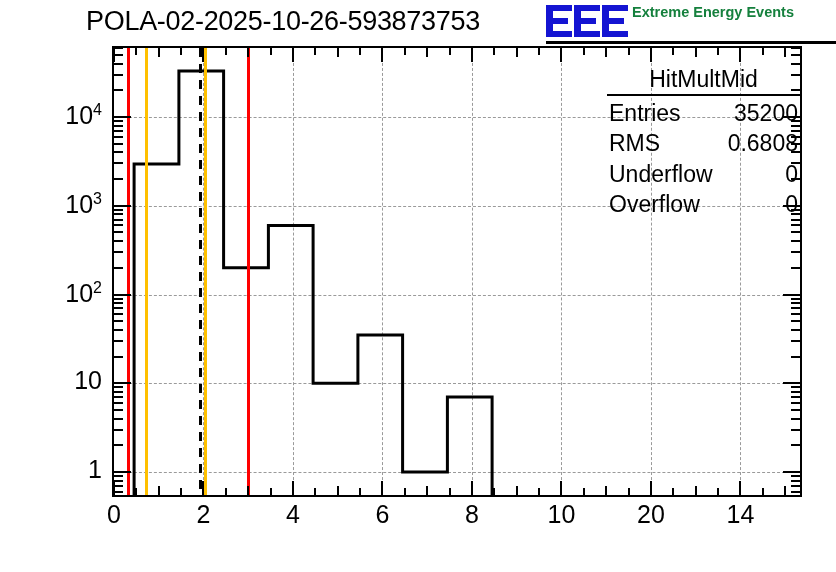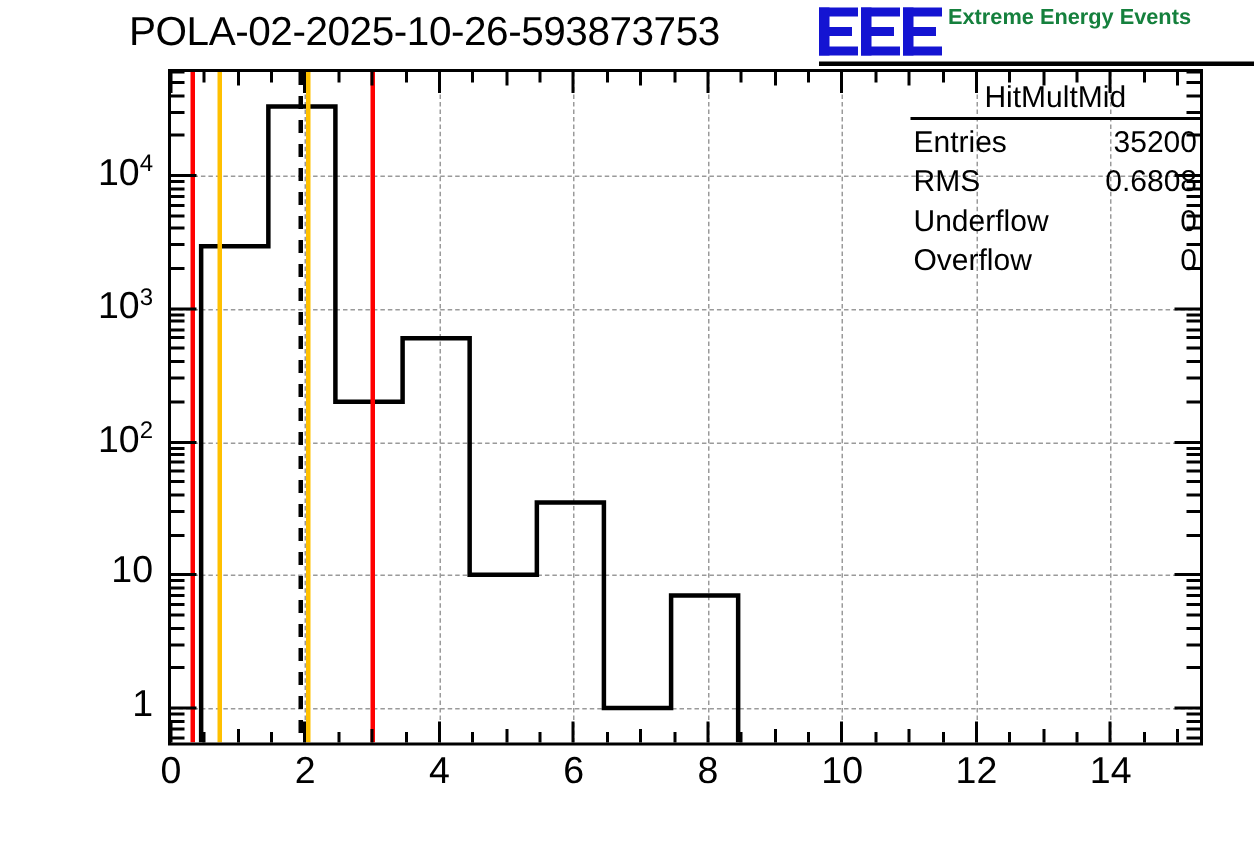--- a/index.html
+++ b/index.html
@@ -44,22 +44,22 @@
   .axis-title{position:absolute;right:30px;top:532px;font-size:26px;white-space:nowrap;}
 
   
   .histsvg{position:absolute;left:0;top:0;}
 
   
   .vline{position:absolute;top:0;height:447px;}
 
   
   .stats{
-    position:absolute;left:607px;top:54px;width:193px;
-    background:transparent;font-size:20px;color:#000;
+    position:absolute;left:607px;top:66px;width:193px;
+    background:transparent;font-size:23px;color:#000;
   }
   .stats .sttitle{text-align:center;padding-bottom:1px;}
   .stats .strule{height:2px;background:#000;margin:0 0 2px 0;}
   .stats .strow{display:flex;justify-content:space-between;line-height:1.32;padding:0 2px;}
   .stats .stk{text-align:left;}
   .stats .stv{text-align:right;}
 </style>
 </head>
 <body>
 
@@ -280,21 +280,21 @@
       <div class="ylab" style="top: 190.774px; left: 0px; width: 102px;">10<sup>3</sup></div>
       <div class="ylab" style="top: 102.045px; left: 0px; width: 102px;">10<sup>4</sup></div>
     </div>
   <div id="xlabel-layer">
       <div class="xlab" style="left: 84px; width: 60px; top: 502px;">0</div>
       <div class="xlab" style="left: 173.498px; width: 60px; top: 502px;">2</div>
       <div class="xlab" style="left: 262.995px; width: 60px; top: 502px;">4</div>
       <div class="xlab" style="left: 352.493px; width: 60px; top: 502px;">6</div>
       <div class="xlab" style="left: 441.991px; width: 60px; top: 502px;">8</div>
       <div class="xlab" style="left: 531.489px; width: 60px; top: 502px;">10</div>
-      <div class="xlab" style="left: 620.986px; width: 60px; top: 502px;">12</div>
+      <div class="xlab" style="left: 620.986px; width: 60px; top: 502px;">20</div>
       <div class="xlab" style="left: 710.484px; width: 60px; top: 502px;">14</div>
     </div>
 
 
   <div class="stats">
     <div class="sttitle">HitMultMid</div>
     <div class="strule"></div>
     <div id="stats-rows">
         <div class="strow">
           <span class="stk">Entries</span>

